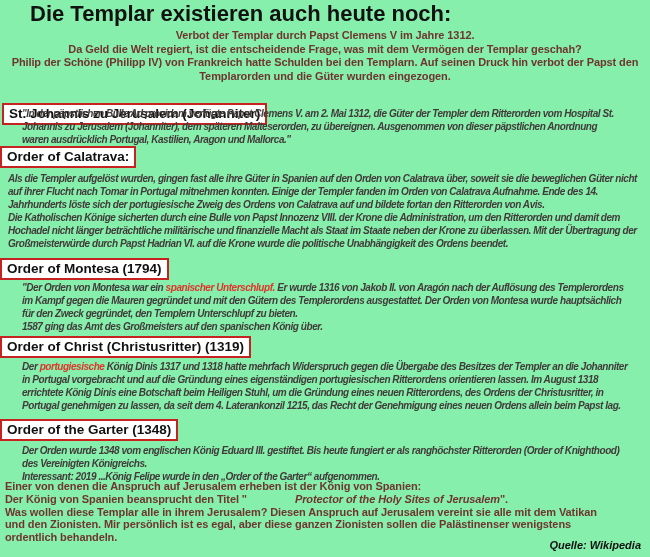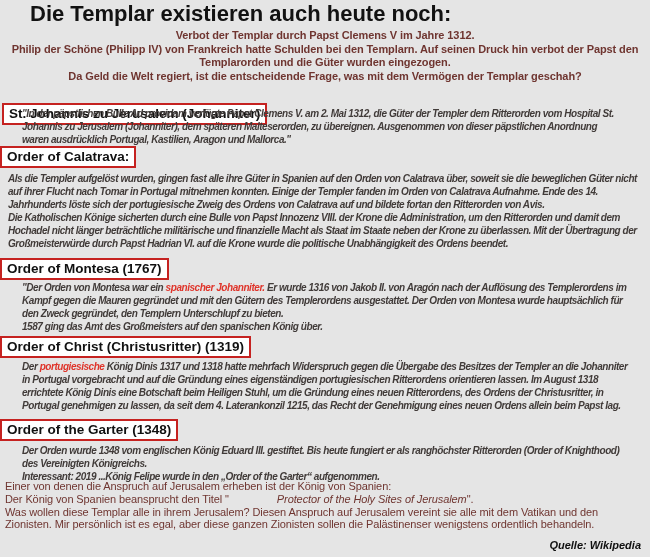--- a/index.html
+++ b/index.html
@@ -1,19 +1,19 @@
 <!DOCTYPE html>
 <html><head>
 <meta charset="utf-8">
 <style>
   html,body { margin:0; padding:0; background:#ffffff; }
   .page {
     position:relative;
     width:650px; height:557px;
-    background:#e5e5e5;
+    background:#86efac;
     font-family:"Liberation Sans", sans-serif;
     color:#161616;
     overflow:hidden;
   }
   .abs { position:absolute; }
   .title {
     top:1px; left:30px;
     font-size:22px; line-height:25px;
     font-weight:bold; color:#121212;
     letter-spacing:0px; white-space:nowrap;
@@ -34,21 +34,21 @@
     background:#ffffff; white-space:nowrap;
   }
   .q {
     font-style:italic; font-weight:bold;
     color:#413b39;
     font-size:10px; line-height:13px;
     letter-spacing:-0.45px;
   }
   .red-inline { color:#df342a; }
   .maroon {
-    font-weight:normal; font-style:normal;
+    font-weight:bold; font-style:normal;
     color:#6f3530;
     font-size:11px; line-height:12.8px;
     letter-spacing:-0.1px;
   }
   .maroon .it { font-style:italic;padding-left:48px; }
   .source {
     top:539px; right:9px;
     font-size:11px; font-weight:bold; color:#111111;
     white-space:nowrap;
     font-style:italic;
@@ -56,42 +56,42 @@
 </style>
 </head>
 <body>
 
 <div class="page">
 
   <div class="abs title">Die Templar existieren auch heute noch:</div>
 
   <div class="abs intro">
     <div>Verbot der Templar durch Papst Clemens V im Jahre 1312.</div>
+    <div>Da Geld die Welt regiert, ist die entscheidende Frage, was mit dem Vermögen der Templar geschah?</div>
     <div>Philip der Schöne (Philipp IV) von Frankreich hatte Schulden bei den Templarn. Auf seinen Druck hin verbot der Papst den Templarorden und die Güter wurden eingezogen.</div>
-    <div>Da Geld die Welt regiert, ist die entscheidende Frage, was mit dem Vermögen der Templar geschah?</div>
   </div>
 
   <div class="abs" style="top:84px; left:2px;margin-top:19px;">
     <span class="hbox">St. Johannis zu Jerusalem (Johanniter)</span>
   </div>
   <div class="abs q" style="top:107px; left:22px; width:604px;">"In der päpstlichen Bulle Ad providam verfügte Papst Clemens V. am 2. Mai 1312, die Güter der Templer dem Ritterorden vom Hospital St. Johannis zu Jerusalem (Johanniter), dem späteren Malteserorden, zu übereignen. Ausgenommen von dieser päpstlichen Anordnung waren ausdrücklich Portugal, Kastilien, Aragon und Mallorca."</div>
 
   <div class="abs" style="top:146px; left:0px;">
     <span class="hbox">Order of Calatrava:</span>
   </div>
   <div class="abs q" style="top:172px; left:8px; width:642px;">
     <div>Als die Templer aufgelöst wurden, gingen fast alle ihre Güter in Spanien auf den Orden von Calatrava über, soweit sie die beweglichen Güter nicht auf ihrer Flucht nach Tomar in Portugal mitnehmen konnten. Einige der Templer fanden im Orden von Calatrava Aufnahme. Ende des 14. Jahrhunderts löste sich der portugiesische Zweig des Ordens von Calatrava auf und bildete fortan den Ritterorden von Avis.</div>
     <div>Die Katholischen Könige sicherten durch eine Bulle von Papst Innozenz VIII. der Krone die Administration, um den Ritterorden und damit dem Hochadel nicht länger beträchtliche militärische und finanzielle Macht als Staat im Staate neben der Krone zu überlassen. Mit der Übertragung der Großmeisterwürde durch Papst Hadrian VI. auf die Krone wurde die politische Unabhängigkeit des Ordens beendet.</div>
   </div>
 
   <div class="abs" style="top:258px; left:0px;">
-    <span class="hbox">Order of Montesa (1767)</span>
+    <span class="hbox">Order of Montesa (1794)</span>
   </div>
   <div class="abs q" style="top:281px; left:22px; width:606px;">
-    <div><span>"Der Orden von Montesa war ein </span><span class="red-inline">spanischer Johanniter.</span><span> Er wurde 1316 von Jakob II. von Aragón nach der Auflösung des Templerordens im Kampf gegen die Mauren gegründet und mit den Gütern des Templerordens ausgestattet. Der Orden von Montesa wurde hauptsächlich für den Zweck gegründet, den Templern Unterschlupf zu bieten.</span></div>
+    <div><span>"Der Orden von Montesa war ein </span><span class="red-inline">spanischer Unterschlupf.</span><span> Er wurde 1316 von Jakob II. von Aragón nach der Auflösung des Templerordens im Kampf gegen die Mauren gegründet und mit den Gütern des Templerordens ausgestattet. Der Orden von Montesa wurde hauptsächlich für den Zweck gegründet, den Templern Unterschlupf zu bieten.</span></div>
     <div>1587 ging das Amt des Großmeisters auf den spanischen König über.</div>
   </div>
 
   <div class="abs" style="top:336px; left:0px;">
     <span class="hbox">Order of Christ (Christusritter) (1319)</span>
   </div>
   <div class="abs q" style="top:360px; left:22px; width:606px;">
     <span>Der </span><span class="red-inline">portugiesische</span><span> König Dinis 1317 und 1318 hatte mehrfach Widerspruch gegen die Übergabe des Besitzes der Templer an die Johanniter in Portugal vorgebracht und auf die Gründung eines eigenständigen portugiesischen Ritterordens orientieren lassen. Im August 1318 errichtete König Dinis eine Botschaft beim Heiligen Stuhl, um die Gründung eines neuen Ritterordens, des Ordens der Christusritter, in Portugal genehmigen zu lassen, da seit dem 4. Laterankonzil 1215, das Recht der Genehmigung eines neuen Ordens allein beim Papst lag.</span>
   </div>
 

